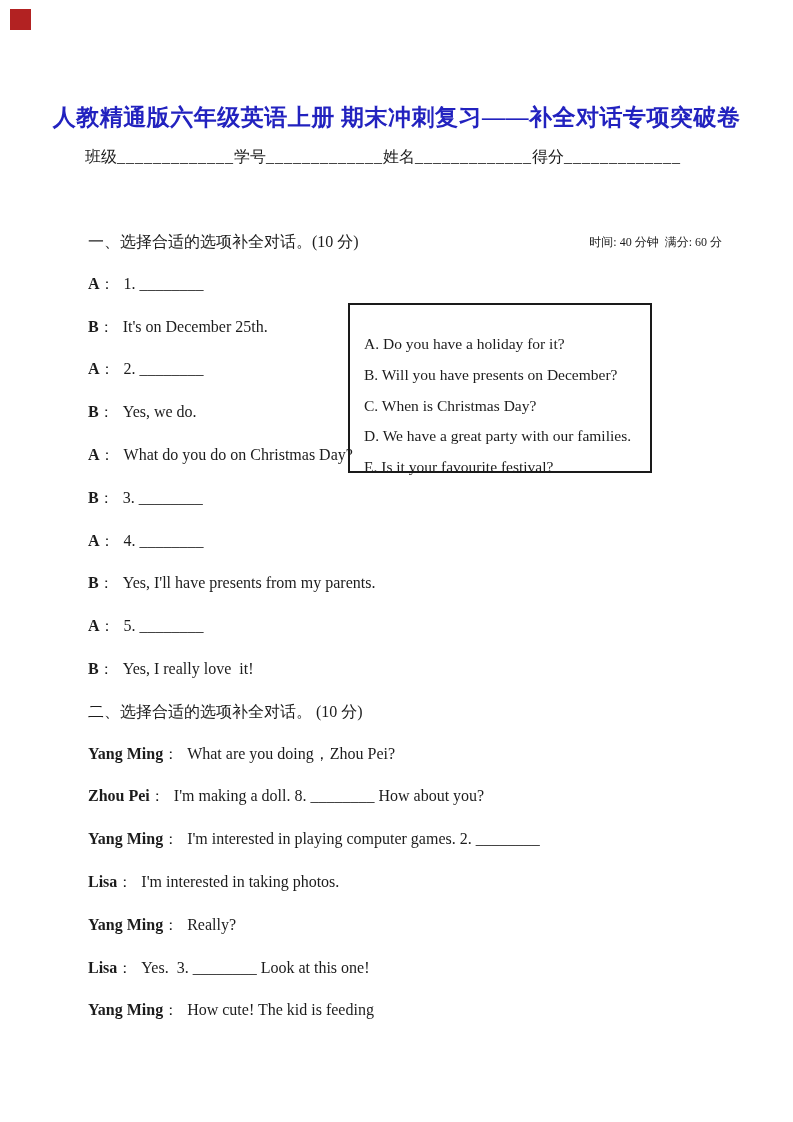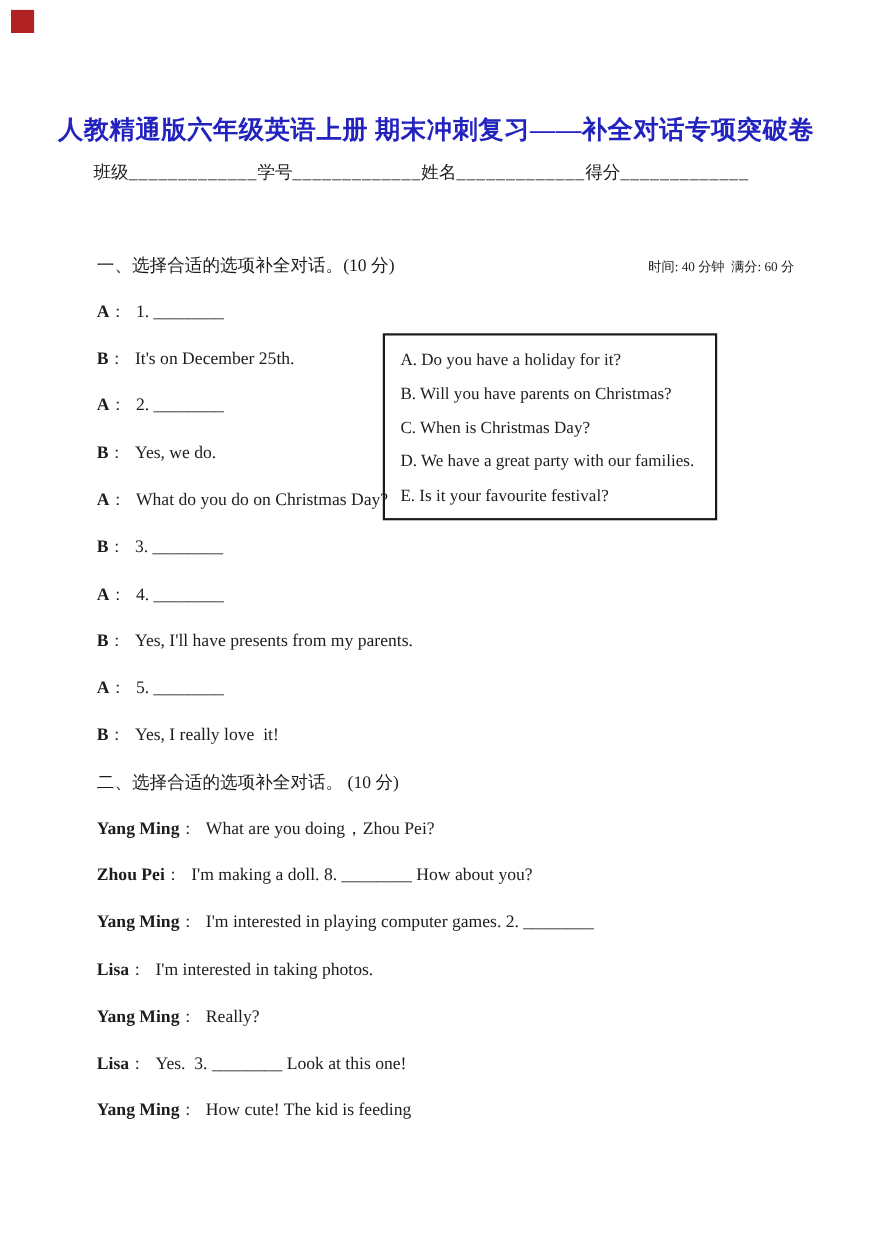--- a/index.html
+++ b/index.html
@@ -45,21 +45,21 @@
   .heading{white-space:pre-wrap;}
   .spk{font-weight:bold;}
   .sep{font-size:15px;}
   .txt{margin-left:9px;}
   .options-box{
     position:absolute;left:348px;top:303px;
     width:304px;height:170px;
     box-sizing:border-box;
     border:2px solid #1a1a1a;
     background:#ffffff;
-    padding:8px 14px;
+    padding:24px 14px;
   }
   .opt{
     margin:0;
     font-size:15.5px;
     line-height:30.8px;
     white-space:pre-wrap;
   }
 </style>
 </head>
 <body>
@@ -74,21 +74,21 @@
     <span class="field"><span>班级</span><span class="blank">_____________</span></span>
     <span class="field"><span>学号</span><span class="blank">_____________</span></span>
     <span class="field"><span>姓名</span><span class="blank">_____________</span></span>
     <span class="field"><span>得分</span><span class="blank">_____________</span></span>
   </div>
 
   <div class="exam-meta">时间: 40 分钟  满分: 60 分</div>
 
   <div class="options-box">
     <p class="opt">A. Do you have a holiday for it?</p>
-    <p class="opt">B. Will you have parents on Christmas?</p>
+    <p class="opt">B. Will you have presents on December?</p>
     <p class="opt">C. When is Christmas Day?</p>
     <p class="opt">D. We have a great party with our families.</p>
     <p class="opt">E. Is it your favourite festival?</p>
   </div>
 
   <div class="content">
 
     <p class="ln heading">一、选择合适的选项补全对话。(10 分)</p>
 
     <p class="ln"><span class="spk">A</span><span class="sep">：</span><span class="txt">1. ________</span></p>

